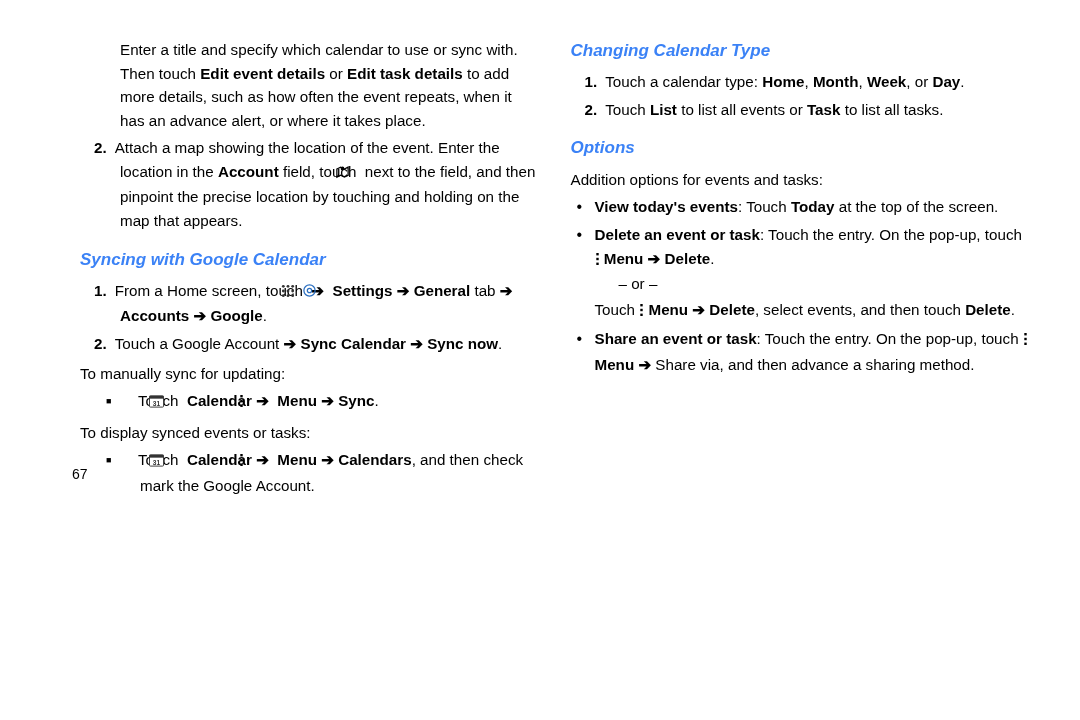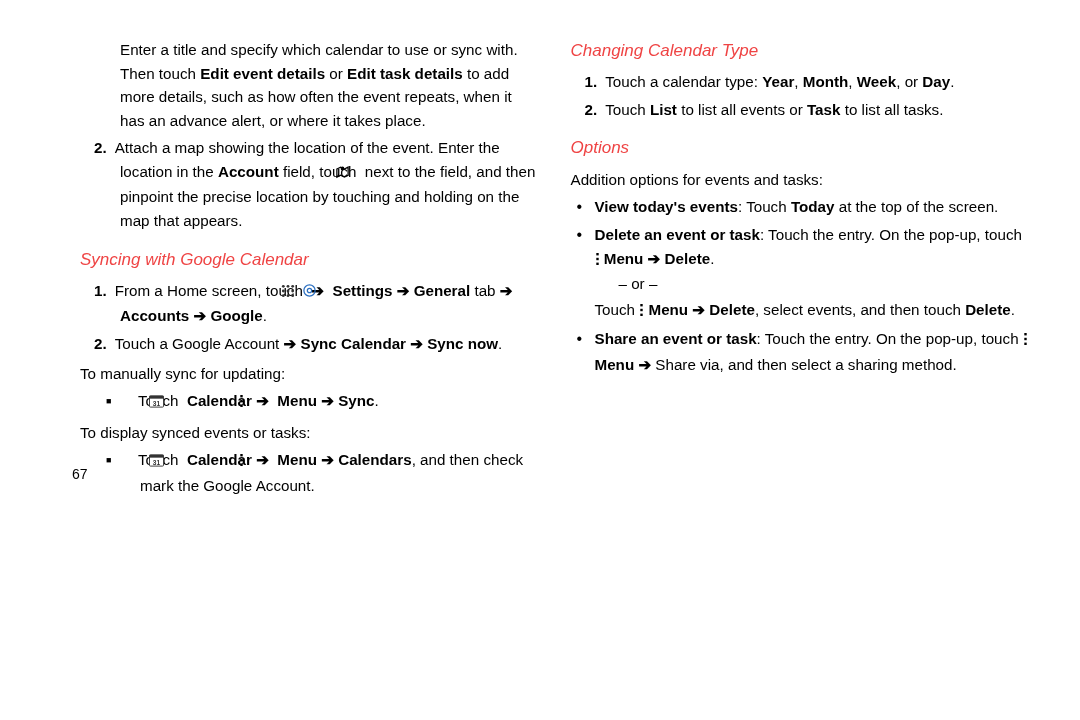--- a/index.html
+++ b/index.html
@@ -27,24 +27,24 @@
   .para-num {
     margin: 0 0 4px 0;
     padding-left: 40px;
     text-indent: -26px;
   }
   .num { font-weight: bold; margin-right: 8px; }
   .b { font-weight: bold; }
 
   h3 {
     font-family: Arial, sans-serif;
-    font-weight: normal;
+    font-weight: bold;
     font-style: italic;
     font-size: 17px;
-    color: #ef4444;
+    color: #3b82f6;
     margin: 14px 0 6px 0;
   }
 
   .plain { margin: 6px 0 4px 0; }
   .bullet-box {
     margin: 2px 0 4px 0;
     padding-left: 60px;
     text-indent: -34px;
   }
   .bullet-sq::before {
@@ -157,21 +157,21 @@
           </svg></span> <span class="b">Menu</span><span class="arrow"> ➔ </span><span class="b">Calendars</span><span>, and then check mark the Google Account.</span>
     </p>
 
   </div>
 
   <div class="col col-right">
 
     <h3 style="margin-top:0">Changing Calendar Type</h3>
 
     <p class="para-num">
-      <span class="num">1.</span><span>Touch a calendar type: </span><span class="b">Year</span><span>, </span><span class="b">Month</span><span>, </span><span class="b">Week</span><span>, or </span><span class="b">Day</span><span>.</span>
+      <span class="num">1.</span><span>Touch a calendar type: </span><span class="b">Home</span><span>, </span><span class="b">Month</span><span>, </span><span class="b">Week</span><span>, or </span><span class="b">Day</span><span>.</span>
     </p>
 
     <p class="para-num">
       <span class="num">2.</span><span>Touch </span><span class="b">List</span><span> to list all events or </span><span class="b">Task</span><span> to list all tasks.</span>
     </p>
 
     <h3>Options</h3>
     <p class="plain" style="margin-top:2px">Addition options for events and tasks:</p>
 
     <ul class="dots">
@@ -191,20 +191,20 @@
                 <rect x="0.8" y="5.8" width="2.4" height="2.4"></rect>
                 <rect x="0.8" y="10.6" width="2.4" height="2.4"></rect>
               </svg></span> <span class="b">Menu</span><span class="arrow"> ➔ </span><span class="b">Delete</span><span>, select events, and then touch </span><span class="b">Delete</span><span>.</span>
         </div>
       </li>
       <li>
         <span class="b">Share an event or task</span><span>: Touch the entry. On the pop-up, touch </span><span class="icon"><svg width="5" height="14" viewBox="0 0 4 14">
               <rect x="0.8" y="1" width="2.4" height="2.4"></rect>
               <rect x="0.8" y="5.8" width="2.4" height="2.4"></rect>
               <rect x="0.8" y="10.6" width="2.4" height="2.4"></rect>
-            </svg></span> <span class="b">Menu</span><span class="arrow"> ➔ </span><span>Share via, and then select a sharing method.</span>
+            </svg></span> <span class="b">Menu</span><span class="arrow"> ➔ </span><span>Share via, and then advance a sharing method.</span>
       </li>
     </ul>
 
   </div>
 
   <div class="page-number">67</div>
 </div>
 
 </body></html>

